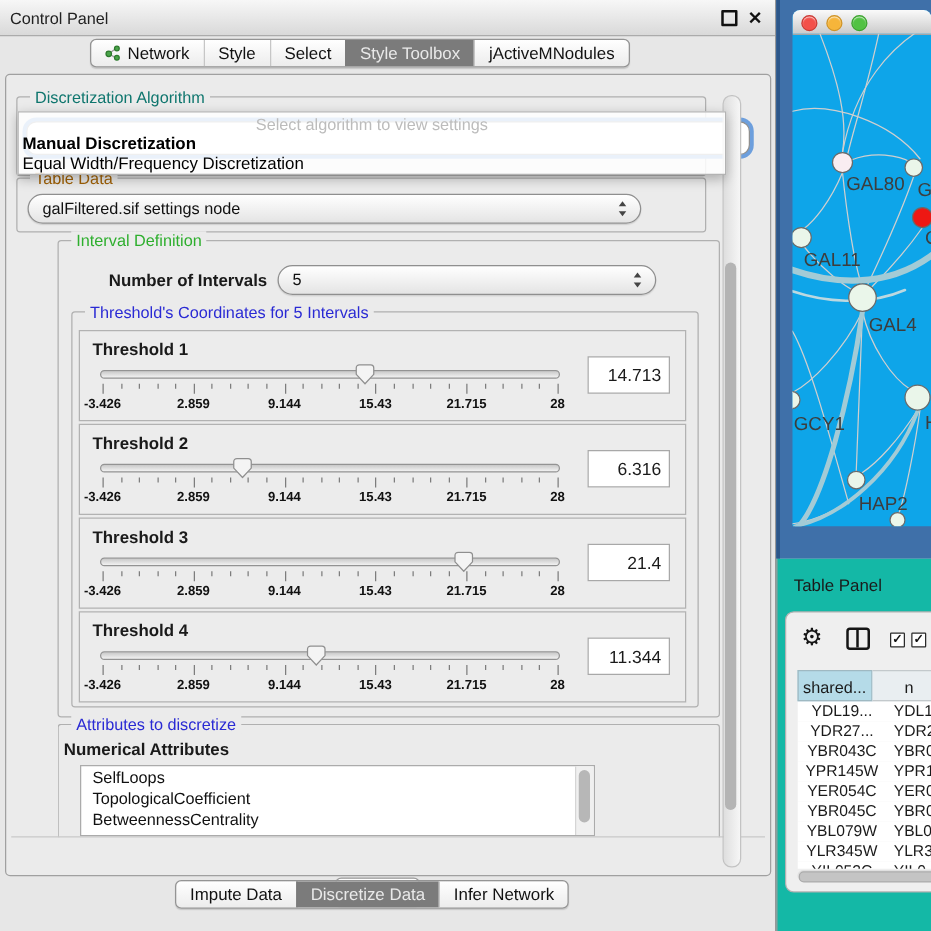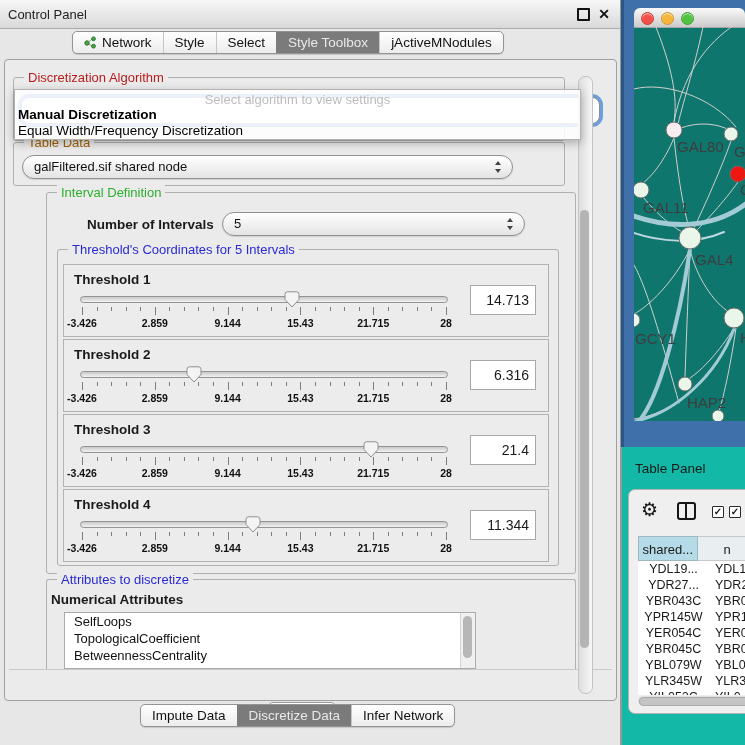--- a/index.html
+++ b/index.html
@@ -14,21 +14,21 @@
   .tabstrip{position:absolute;display:flex;height:21px;border:1px solid #949494;border-radius:5px;overflow:hidden;background:linear-gradient(#ffffff,#ececec);box-shadow:0 1px 1px rgba(0,0,0,.15);}
   #top-tabs{left:72px;top:31px;}
   #bottom-tabs{left:140px;top:704px;}
   .tab{display:flex;align-items:center;padding:0 11px;border-left:1px solid #c6c6c6;font-size:13.5px;color:#111;white-space:nowrap;cursor:default;}
   .tab:first-child{border-left:none;}
   .tab.selected{background:#7b7b7b;color:#e9e9e9;border-left-color:#7b7b7b;}
   .tab svg{margin-right:5px;}
   .main-panel{position:absolute;left:4px;top:59px;width:611px;height:640px;border:1px solid #a0a0a0;border-radius:4px;background:#ebebeb;}
   .group{position:absolute;border:1px solid #b0b0b0;border-radius:3px;}
   .group-title{position:absolute;top:-8px;left:10px;background:#ebebeb;padding:0 4px;font-size:13px;white-space:nowrap;}
-  .gt-gray{color:#b91c1c;}
+  .gt-gray{color:#0f766e;}
   .gt-dark{color:#a16207;}
   .gt-green{color:#2eaf2e;}
   .gt-blue{color:#2a2ad4;}
   .combo{position:absolute;border:1px solid #8f8f8f;border-radius:12px;background:linear-gradient(#ffffff,#e4e4e4);line-height:22px;padding-left:11px;font-size:13px;color:#111;box-shadow:0 1px 1px rgba(0,0,0,.12);}
   .spinner{position:absolute;right:10px;top:50%;width:7px;height:12px;transform:translateY(-50%);}
   .spinner:before,.spinner:after{content:"";position:absolute;left:0;border-left:3.5px solid transparent;border-right:3.5px solid transparent;}
   .spinner:before{top:0;border-bottom:4px solid #444;}
   .spinner:after{bottom:0;border-top:4px solid #444;}
   .algo-combo{left:16px;top:37px;width:566px;height:25px;border-radius:8px;background:#fff;
               box-shadow:0 0 0 3px #6d9fdd;}
@@ -57,21 +57,21 @@
   .list-scroll{position:absolute;right:0;top:0;bottom:0;width:14px;background:#f0f0f0;border-left:1px solid #d5d5d5;}
   .list-scroll .thumb{position:absolute;left:2px;top:3px;width:9px;height:42px;background:#b7b7b7;border-radius:5px;}
   .divider-line{position:absolute;left:4px;right:4px;top:609px;height:1px;background:#c9c9c9;}
   .apply-btn{position:absolute;left:263px;top:612px;width:66px;height:21px;border:1px solid #9a9a9a;border-radius:5px;
              background:linear-gradient(#ffffff,#e3e3e3);text-align:center;line-height:20px;font-size:13.5px;box-shadow:0 1px 1px rgba(0,0,0,.12);margin-top:30px;}
   .vscroll{position:absolute;left:573px;top:16px;width:13px;height:616px;background:linear-gradient(90deg,#dedede,#f6f6f6);
            border:1px solid #c3c3c3;border-radius:7px;}
   .vscroll .thumb{position:absolute;left:1px;top:133px;width:9px;height:438px;background:#b4b4b4;border-radius:5px;}
   
   .right-top{position:absolute;left:621px;top:0;width:124px;height:447px;background:#3f70a9;box-shadow:inset 3px 0 0 #2c5689;overflow:hidden;}
-  .net-window{position:absolute;left:13px;top:8px;width:111px;height:413px;background:#0f766e;border-radius:6px 6px 0 0;}
+  .net-window{position:absolute;left:13px;top:8px;width:111px;height:413px;background:#0ea5e9;border-radius:6px 6px 0 0;}
   .net-titlebar{position:absolute;left:0;top:0;right:0;height:19px;background:linear-gradient(#fafafa,#cbcbcb);
                 border-bottom:1px solid #a5a5a5;border-radius:6px 6px 0 0;}
   .light{position:absolute;top:4px;width:11px;height:11px;border-radius:50%;box-shadow:inset 0 1px 1px rgba(255,255,255,.7);}
   .light.red{left:7px;background:#f3504a;border:1px solid #ca3b35;}
   .light.yellow{left:27px;background:#f6b53a;border:1px solid #cf9428;}
   .light.green{left:47px;background:#52c243;border:1px solid #3da330;}
   #net-svg{position:absolute;left:0;top:19px;}
   .right-bottom{position:absolute;left:621px;top:447px;width:124px;height:298px;background:#14b8a6;border-left:1px solid #9a9a9a;overflow:hidden;}
   .tp-title{position:absolute;left:13px;top:14px;font-size:13.5px;color:#1a1a1a;}
   .tp-box{position:absolute;left:6px;top:42px;width:134px;height:223px;background:#efefef;border:1px solid #b2b2b2;border-radius:7px;}
@@ -137,21 +137,21 @@
 
       <div class="popup">
         <div class="popup-hint">Select algorithm to view settings</div>
         <div class="popup-opt1">Manual Discretization</div>
         <div class="popup-opt2">Equal Width/Frequency Discretization</div>
       </div>
 
       <div class="group" style="left:8px;top:82px;width:550px;height:42px;">
         <span class="group-title gt-dark">Table Data</span>
         <div class="combo" style="left:8px;top:12px;width:478px;height:22px;">
-          <span>galFiltered.sif shared node</span>
+          <span>galFiltered.sif settings node</span>
           <span class="spinner"></span>
         </div>
       </div>
 
       <div class="group" style="left:41px;top:132px;width:528px;height:380px;">
         <span class="group-title gt-green">Interval Definition</span>
         <span style="position:absolute;left:40px;top:24px;font-weight:bold;font-size:13.5px;">Number of Intervals</span>
         <div class="combo" style="left:175px;top:19px;width:290px;height:22px;">
           <span>5</span>
           <span class="spinner"></span>

